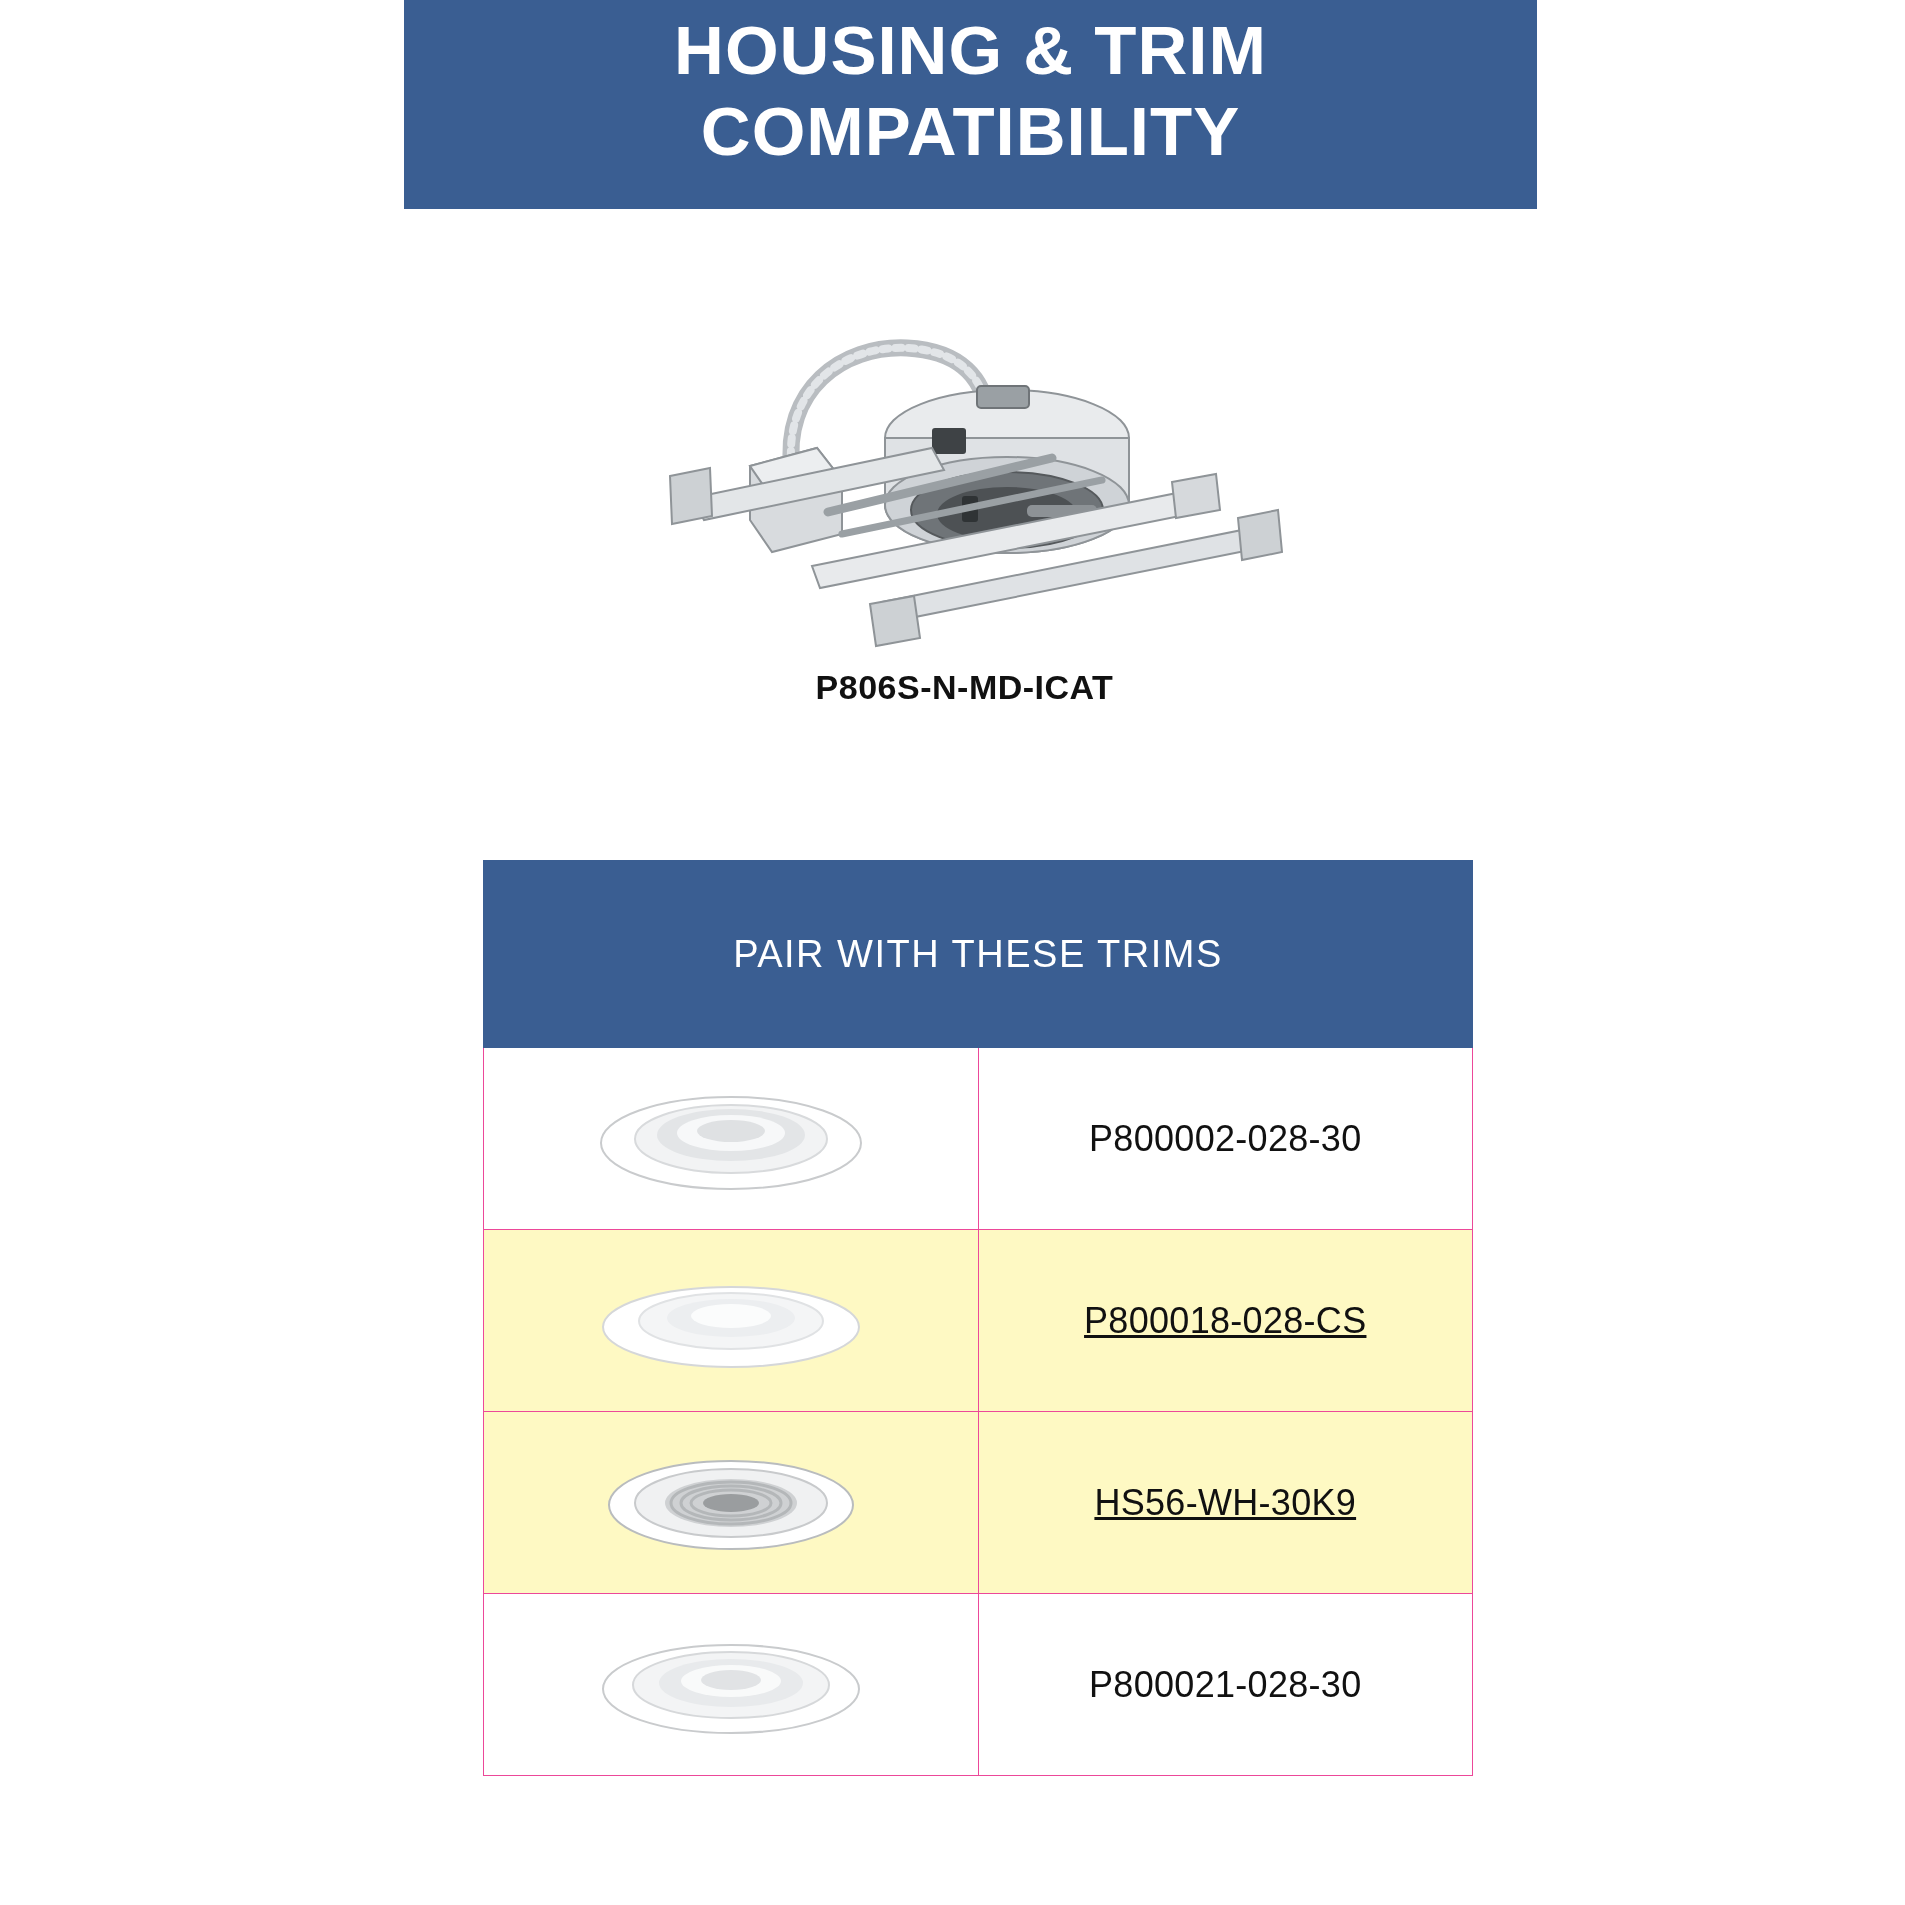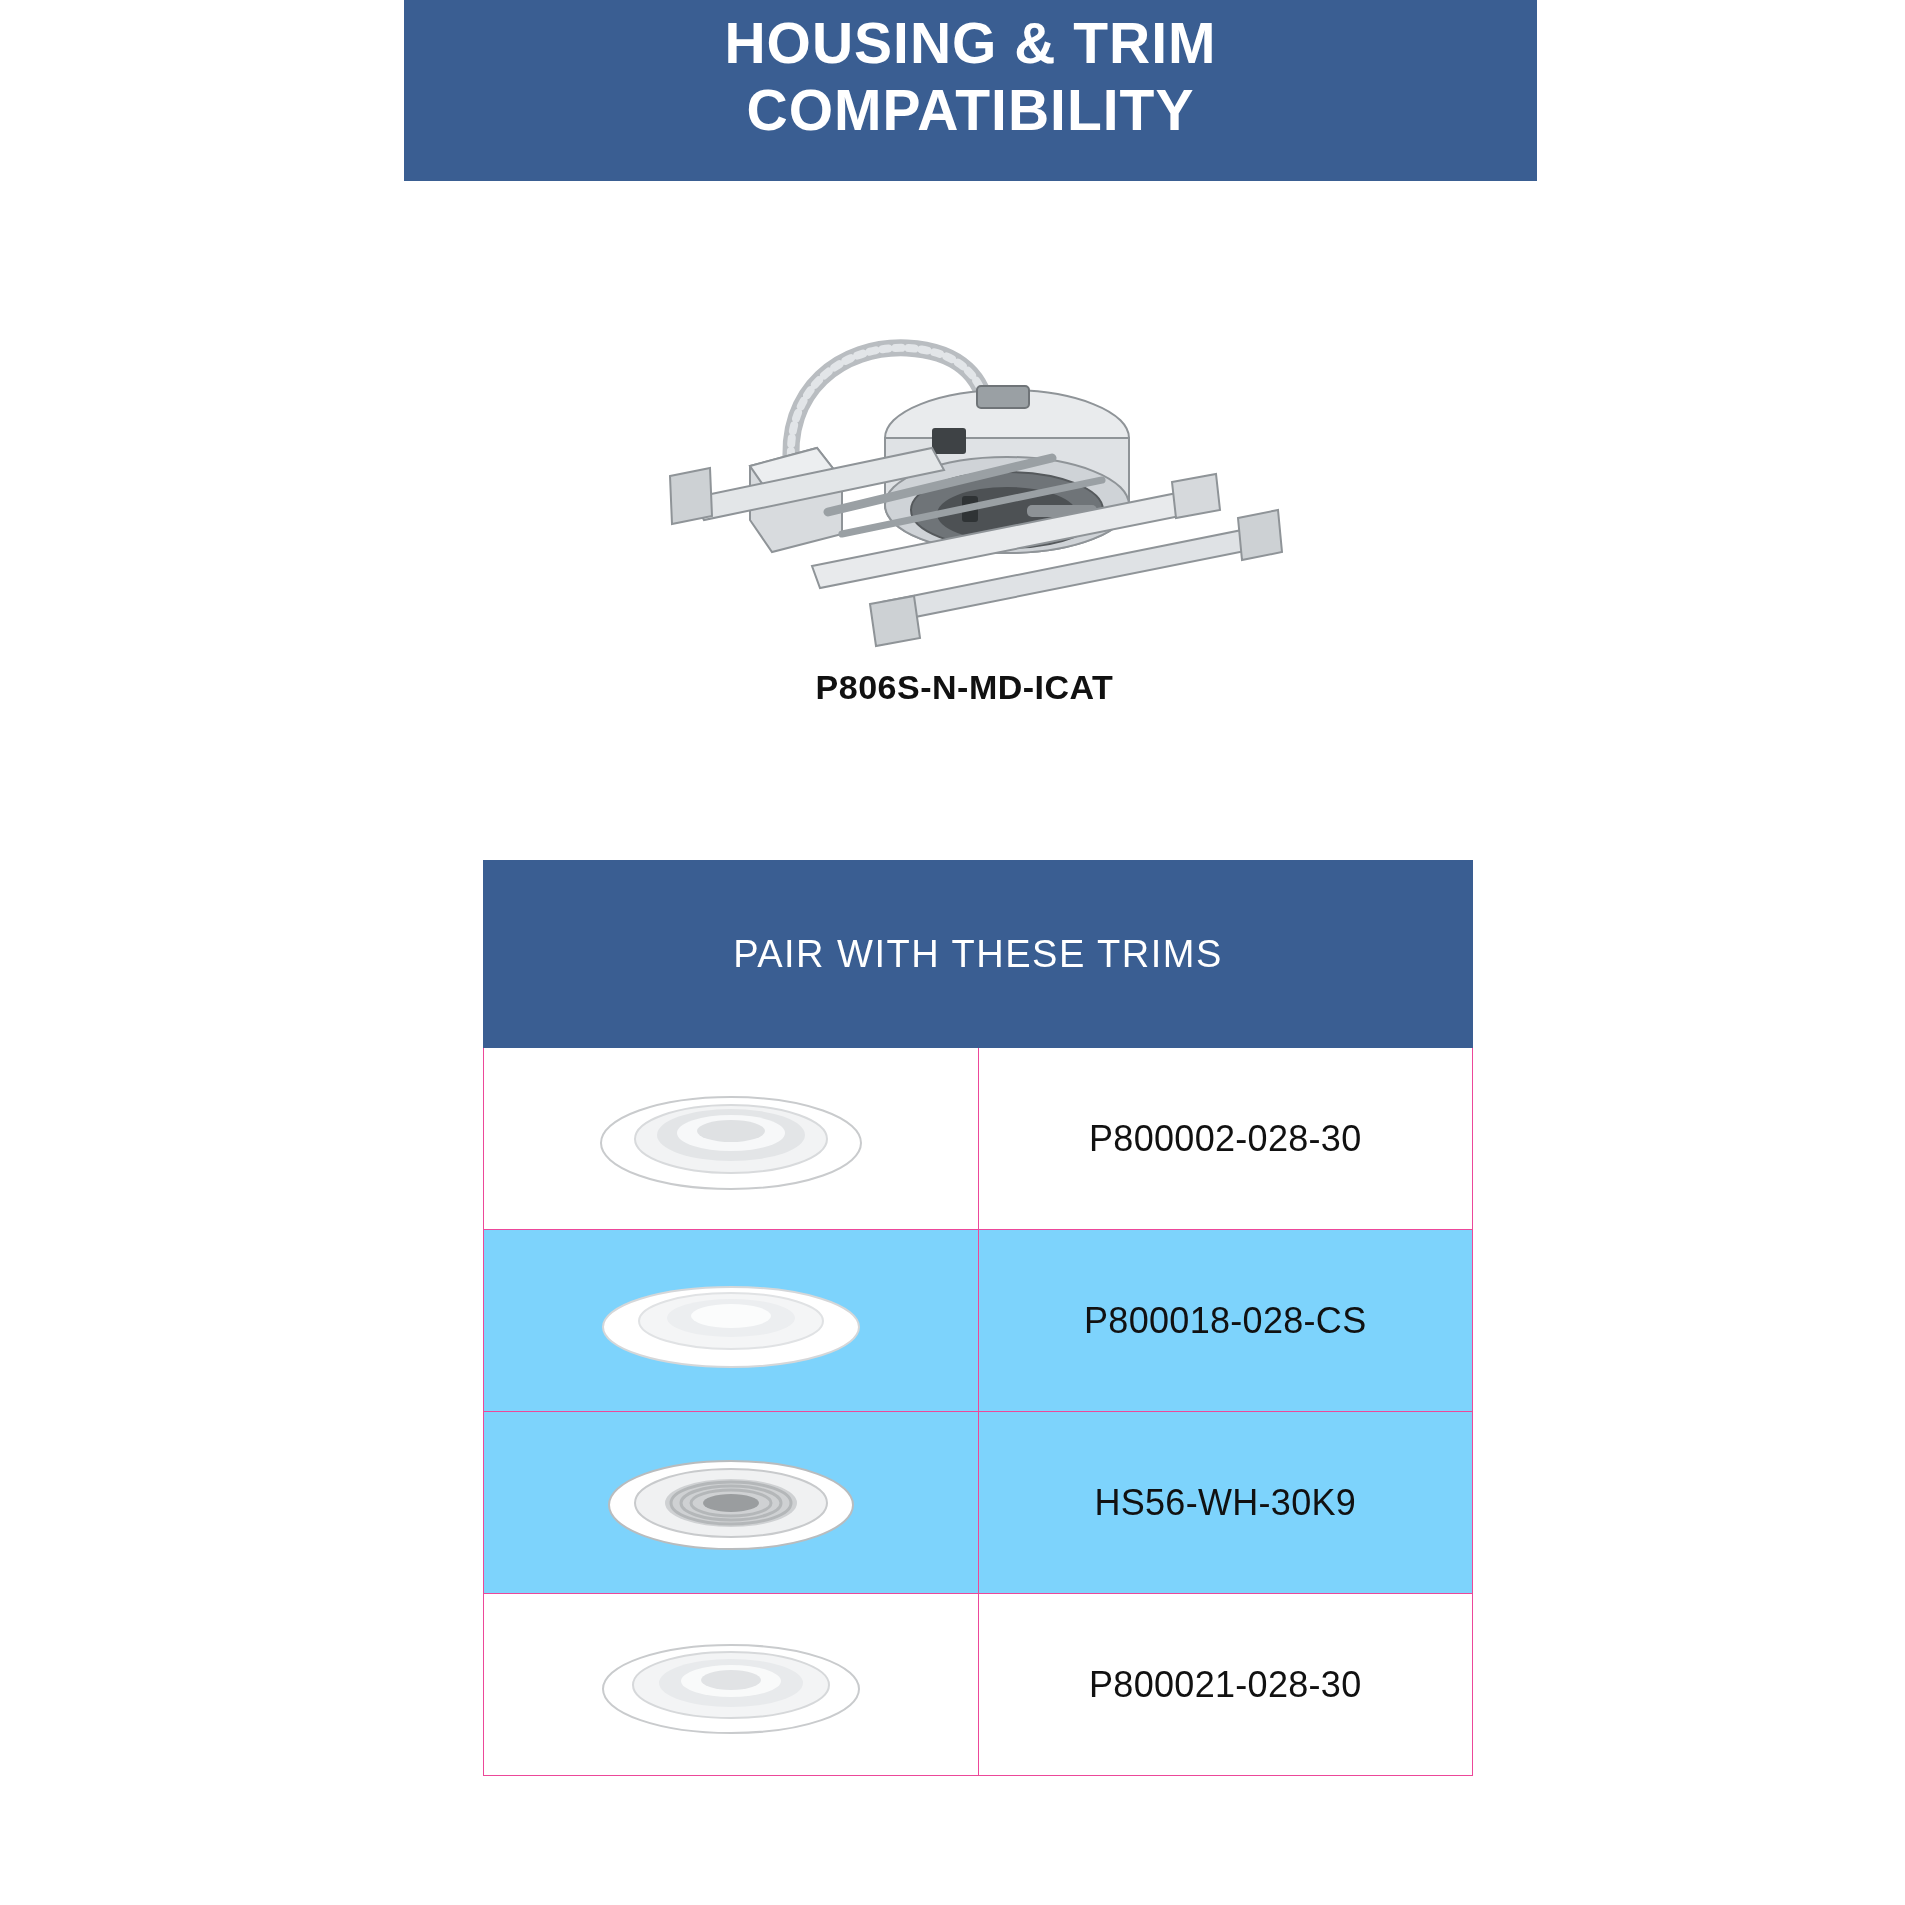--- a/index.html
+++ b/index.html
@@ -23,21 +23,21 @@
     top: 0;
     width: 1133px;
     background: #3a5e92;
     padding: 10px 0 36px 0;
     box-sizing: border-box;
     text-align: center;
   }
   .banner-line {
     color: #ffffff;
     font-weight: bold;
-    font-size: 57px;
+    font-size: 69px;
     line-height: 1.18;
     letter-spacing: 1px;
     white-space: nowrap;
   }
 
   
   .product-area {
     position: absolute;
     left: 12px;
     top: 320px;
@@ -92,21 +92,22 @@
     text-align: center;
     padding: 0;
   }
   .cell-code {
     text-align: center;
     font-size: 36px;
     color: #111111;
     letter-spacing: 0.3px;
   }
   tr.shaded td {
-    background: #7dd3fc;
+    background: #fef9c3;
+    text-decoration: underline;
   }
   tr.plain td {
     background: #ffffff;
   }
   .trim-svg {
     display: block;
     margin: 0 auto;
   }
 </style>
 </head>

